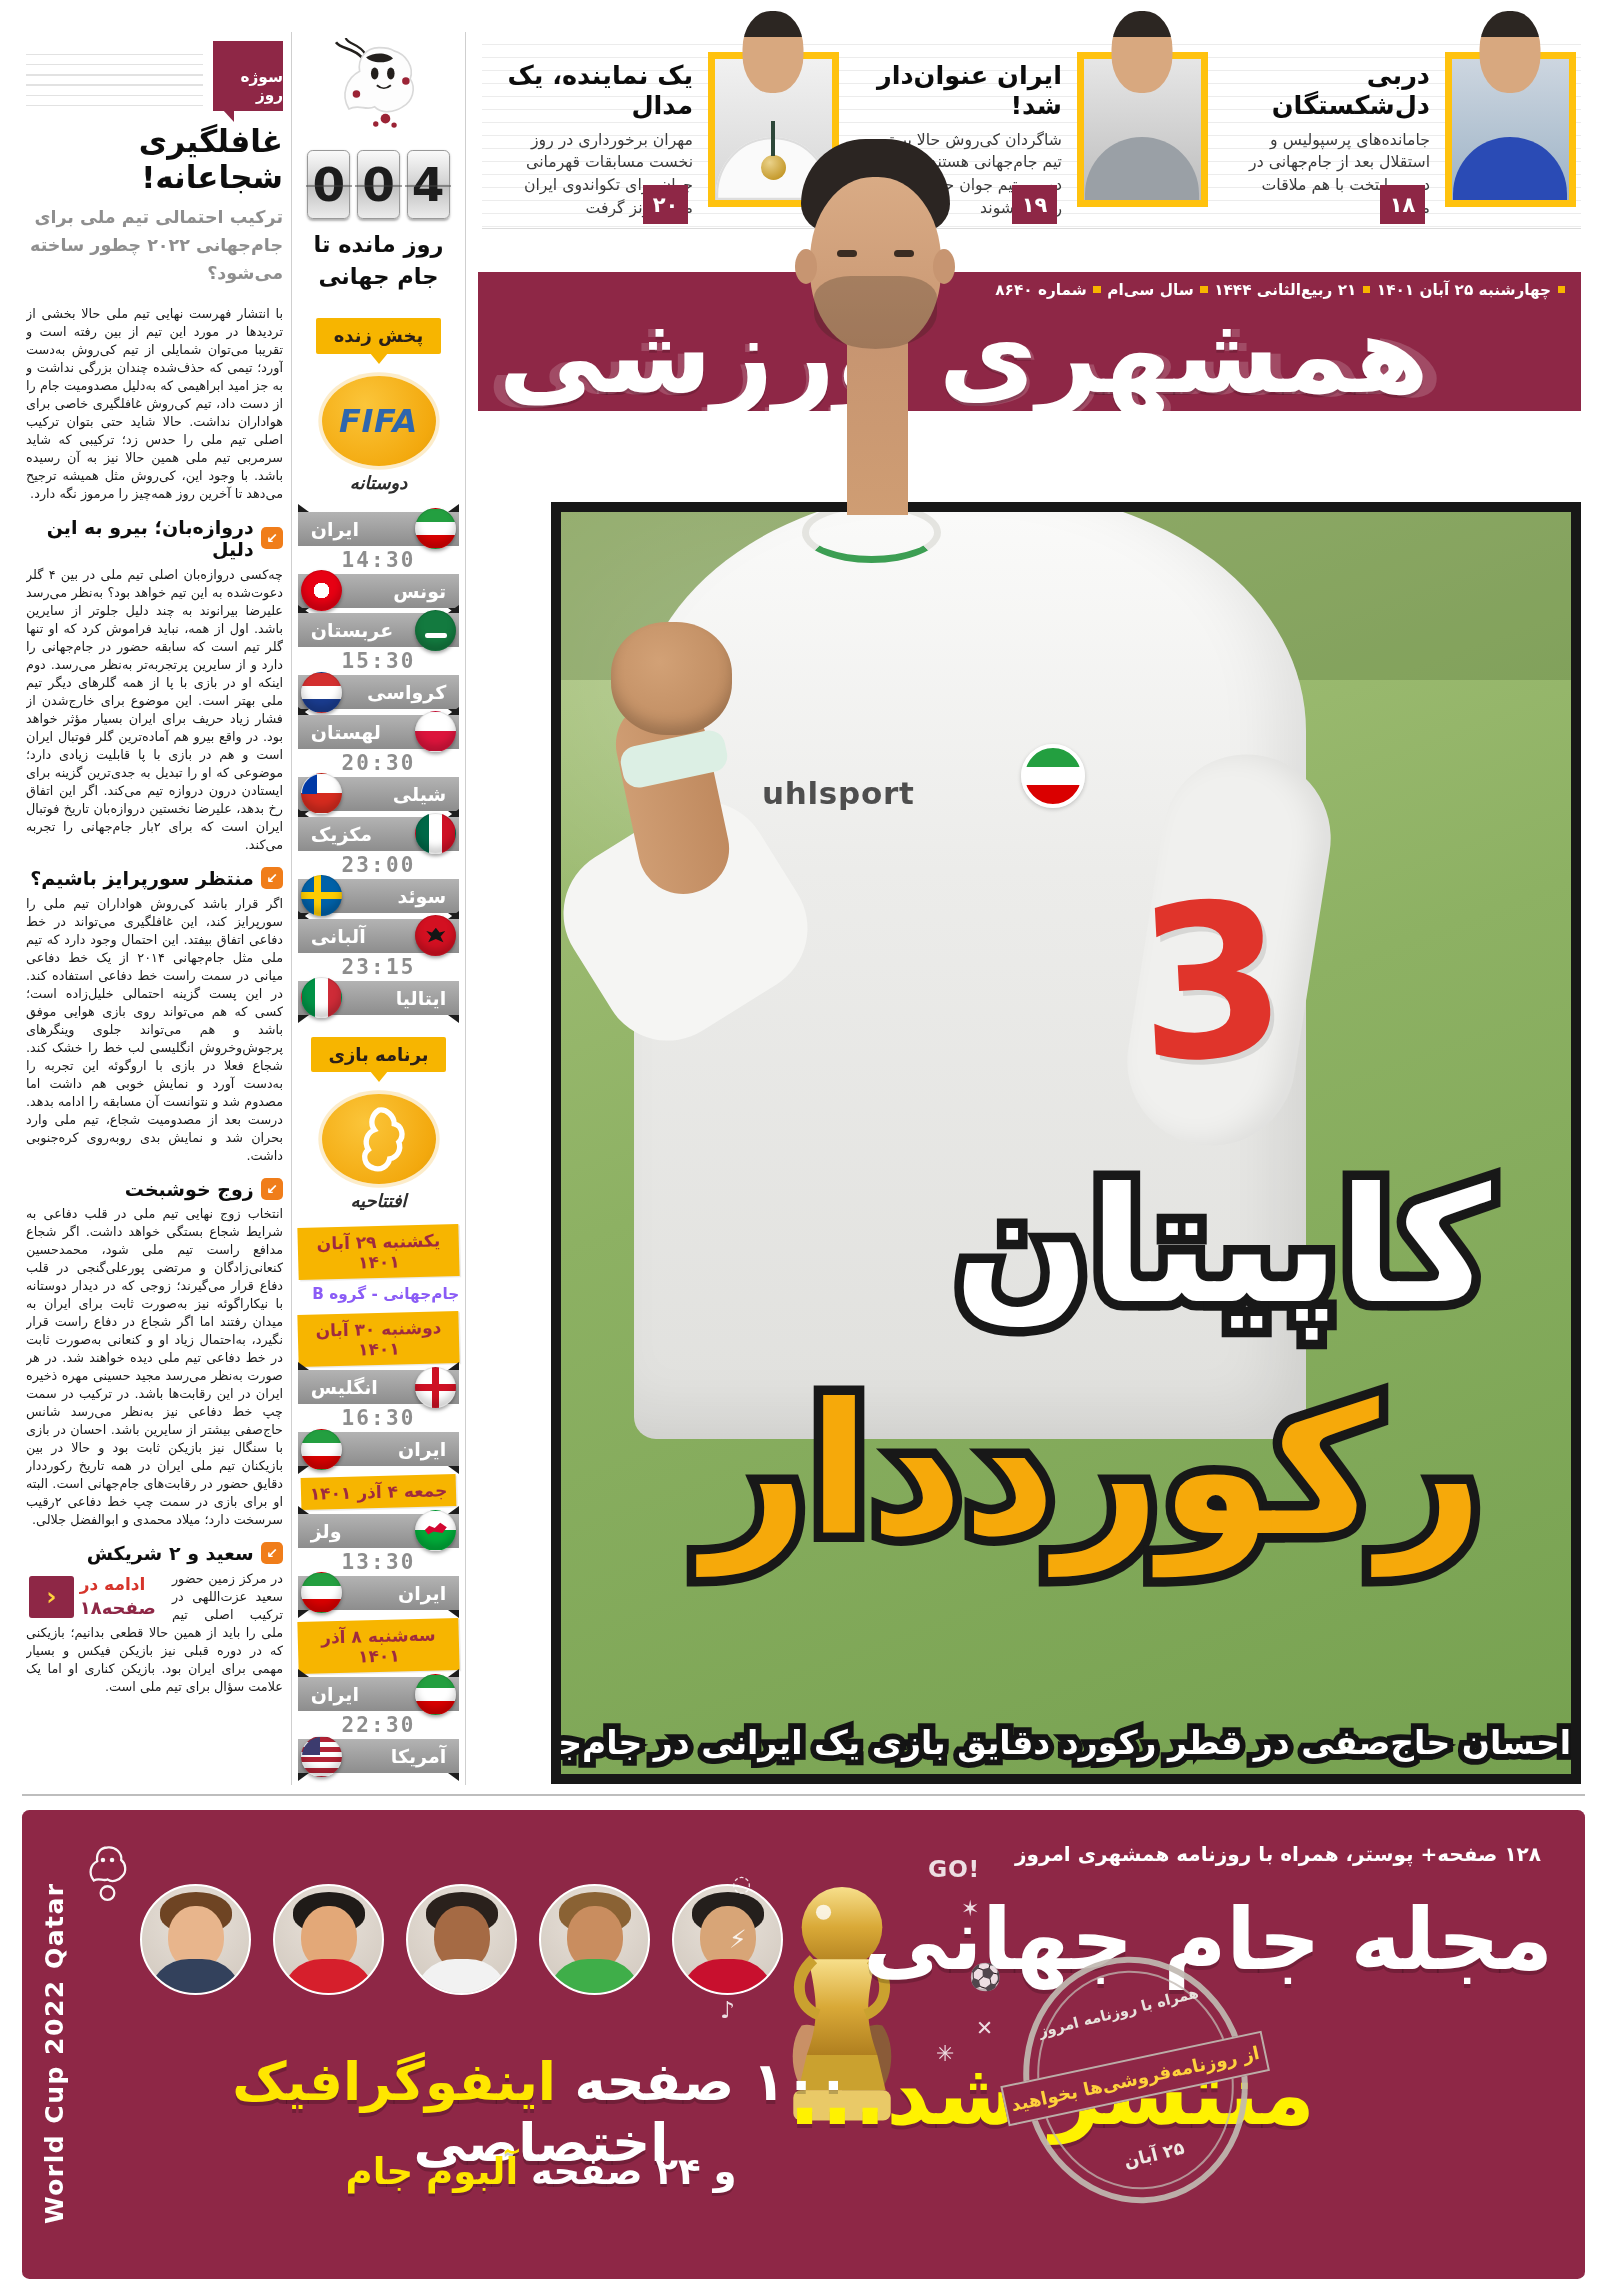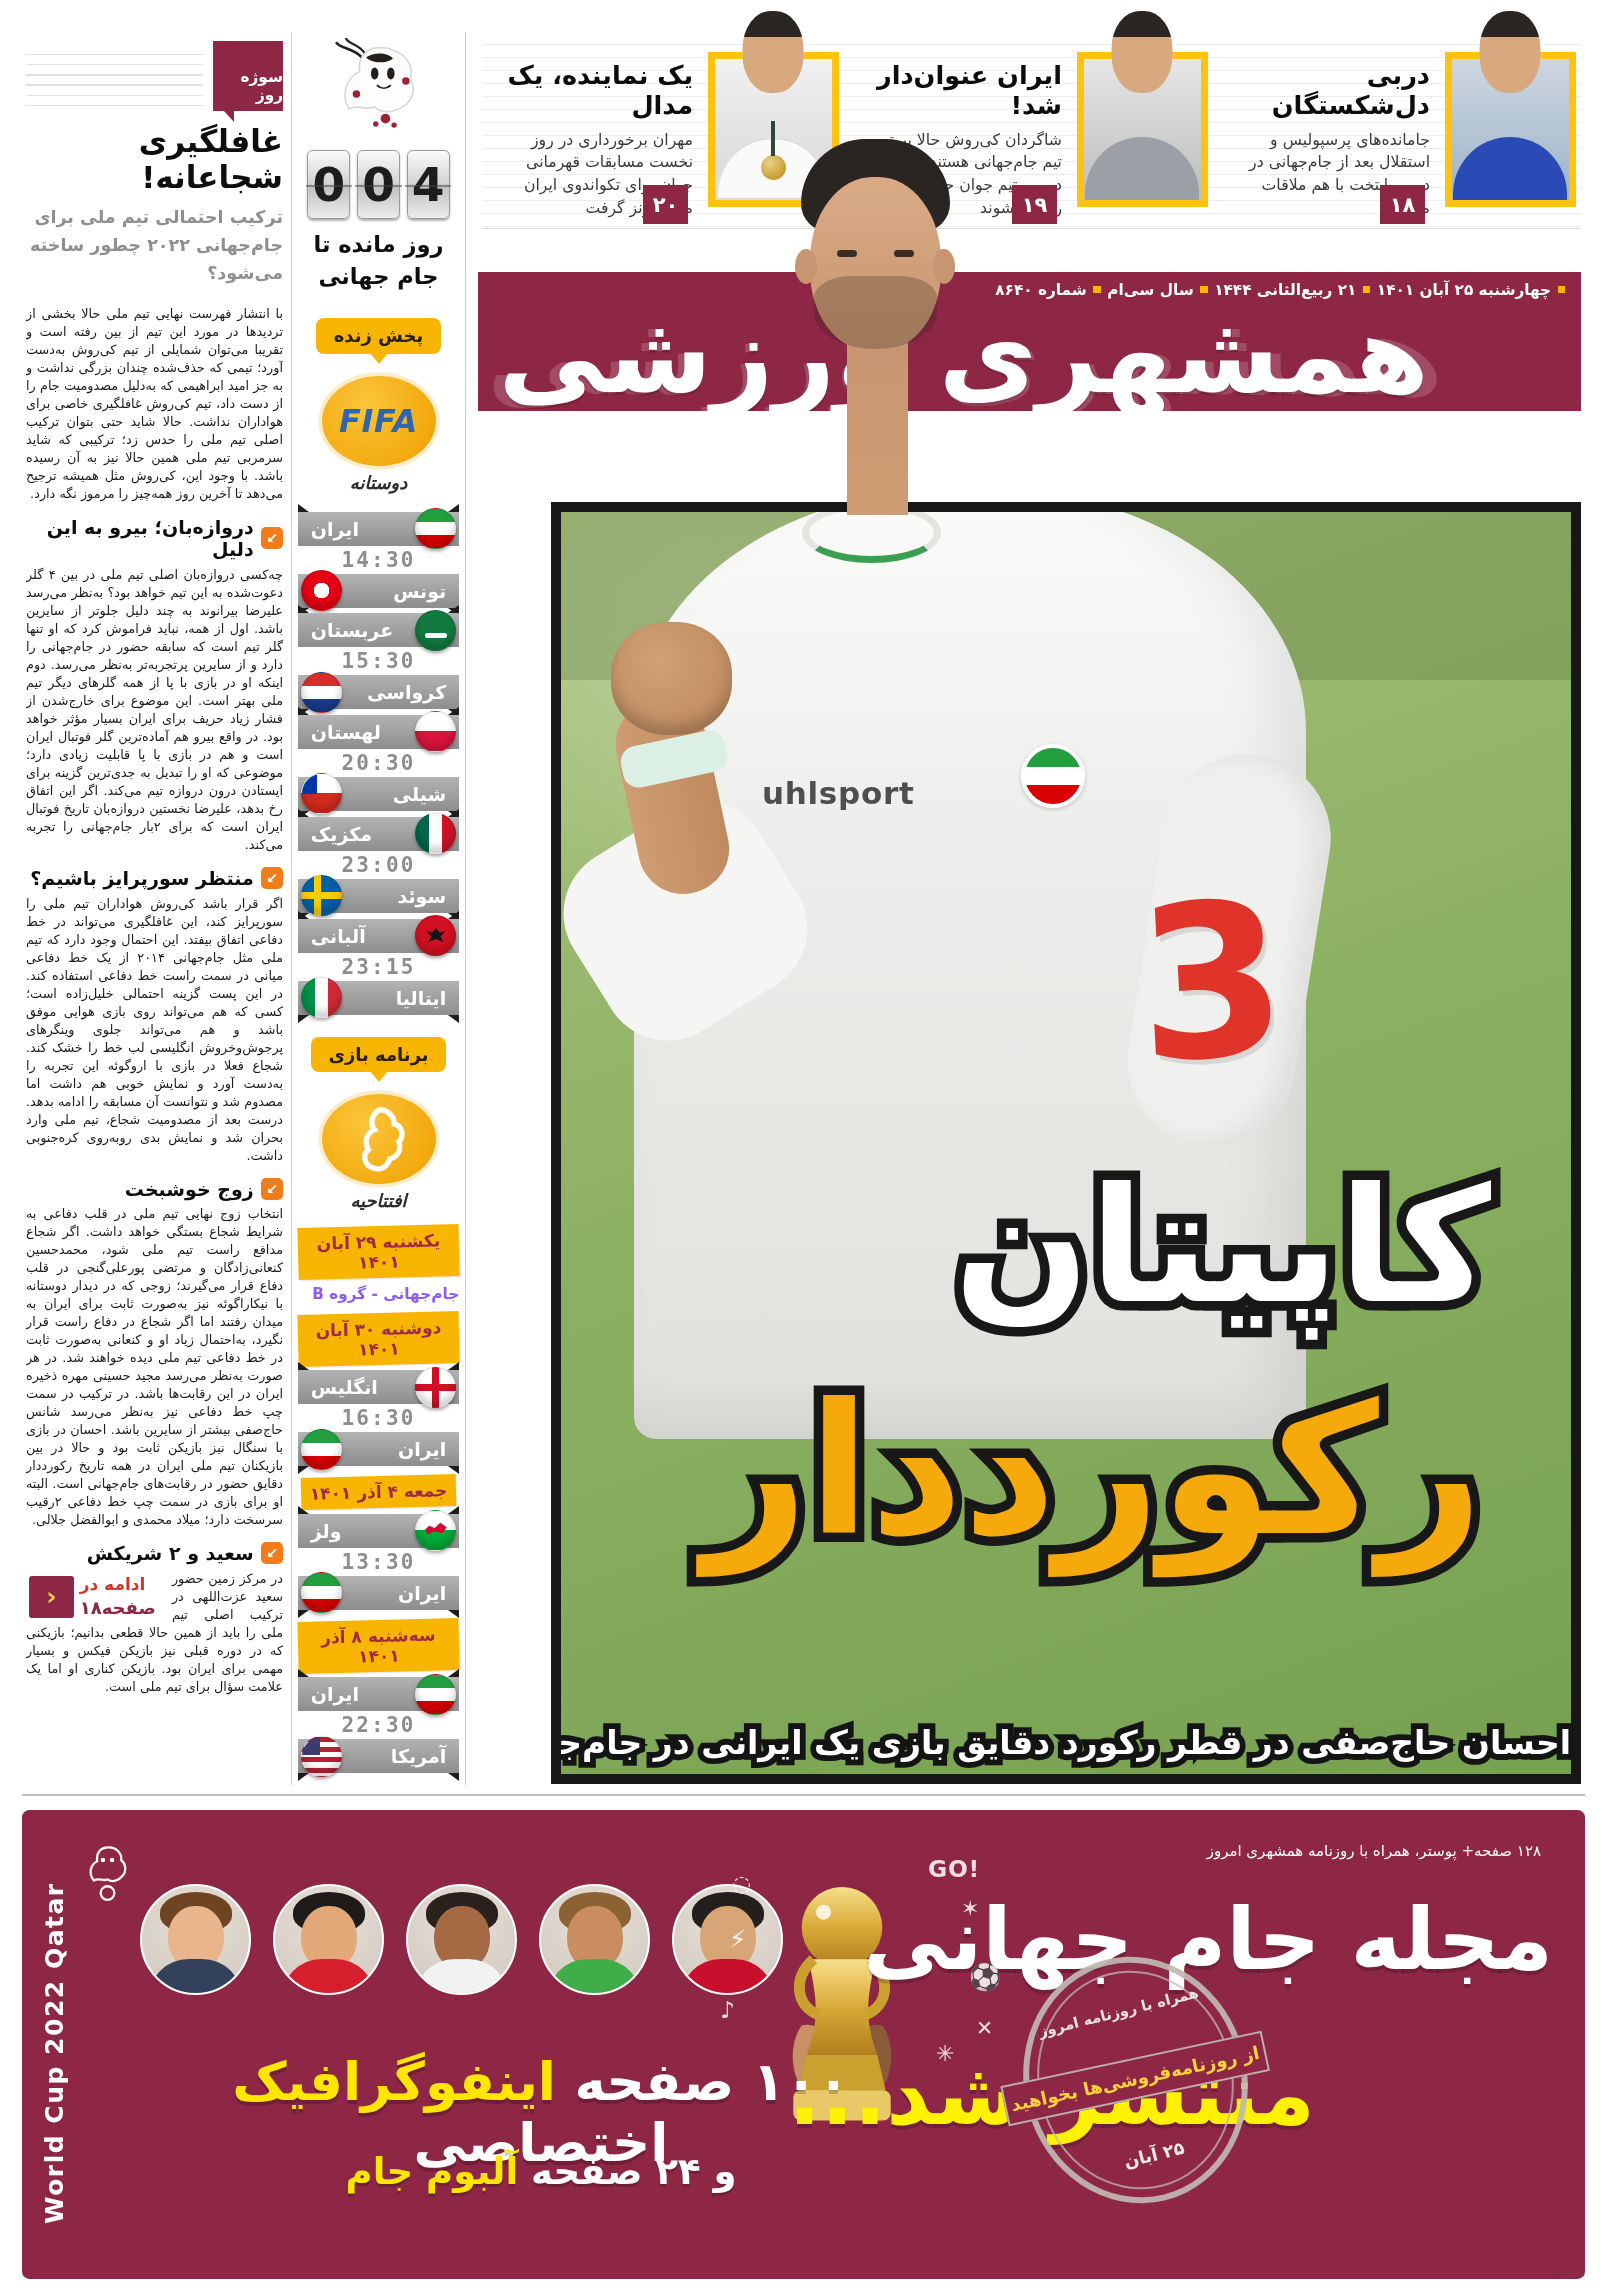--- a/index.html
+++ b/index.html
@@ -28,21 +28,21 @@
 
   
   #sidebar{position:absolute;left:291px;top:32px;width:175px;height:1753px;border-left:0.7px solid #cfcfcf;border-right:0.7px solid #cfcfcf;
            display:flex;flex-direction:column;align-items:center;box-sizing:border-box;padding:5.8px 5.8px;background:#fff;z-index:4}
   .fliprow{display:flex;gap:6.6px;margin:10.2px 0 8.8px;direction:ltr}
   .flip{width:41px;height:67px;font-size:47px;font-weight:900;color:#1d1d1d;display:flex;align-items:center;justify-content:center;
         position:relative;background:linear-gradient(180deg,#fafafa,#d2d2d2 49%,#bfbfbf 51%,#ececec);
         border:0.7px solid #999;border-radius:5.8px;box-shadow:0 1.5px 2.2px rgba(0,0,0,.3)}
   .flip::after{content:"";position:absolute;left:-2.9px;right:-2.9px;top:50%;height:2.2px;background:rgba(70,70,70,.5)}
   .count-caption{font-size:22.6px;font-weight:900;color:#0e0e0e;text-align:center;line-height:32px;margin-bottom:20.4px;direction:rtl}
-  .ybadge{background:#f7b500;color:#2b2019;font-size:18px;font-weight:900;padding:7.3px 17.5px;border-radius:8px;position:relative;
+  .ybadge{background:#f7b500;color:#2b2019;font-size:18px;font-weight:900;padding:7.3px 17.5px;border-radius:2px;position:relative;
           margin:5.8px 0 22px;direction:rtl}
   .ybadge::after{content:"";position:absolute;bottom:-10.2px;left:50%;transform:translateX(-50%);
                  border-top:11px solid #f7b500;border-left:9.5px solid transparent;border-right:9.5px solid transparent}
   .logo-circle{width:114px;height:114px;border-radius:50%;background:radial-gradient(circle at 38% 32%,#fbc53a,#f3a90e 72%,#e09a07);
                display:flex;align-items:center;justify-content:center;margin-bottom:5.8px;box-shadow:0 0 0 3.7px rgba(243,169,14,.22)}
   .fifa-word{font-size:32px;font-weight:700;font-style:italic;color:#2f66ad;letter-spacing:0.7px}
   .hand-label{font-size:18px;font-weight:700;font-style:italic;color:#2e2e2e;margin-bottom:13px;direction:rtl}
   .matchlist{width:100%}
   .match{width:100%;margin:5.8px 0;position:relative}
   .mrow{position:relative;height:34px;background:linear-gradient(180deg,#b3b3b3,#8d8d8d);color:#fff;font-weight:900;
@@ -206,21 +206,21 @@
   .trophy{position:absolute;left:736px;top:64px;width:168px;height:278px}
   .doodle{position:absolute;color:rgba(255,255,255,.85);font-weight:900;z-index:1}
   .d1{left:906px;top:45px;font-size:23.4px;letter-spacing:0.7px}
   .d2{left:947px;top:152px;font-size:26px}
   .d3{left:707px;top:115px;font-size:25px}
   .d4{left:939px;top:86px;font-size:22px}
   .d5{left:698px;top:186px;font-size:23.4px}
   .d6{left:914px;top:231px;font-size:22px}
   .d7{left:710px;top:61px;font-size:22px}
   .d8{left:954px;top:206px;font-size:20.4px}
-  .b-topline{position:absolute;top:32px;right:44px;color:#fff;font-size:15px;font-weight:400;direction:rtl}
+  .b-topline{position:absolute;top:32px;right:44px;color:#fff;font-size:20px;font-weight:700;direction:rtl}
   .b-title{position:absolute;top:86px;right:32px;color:#fff;font-size:86px;font-weight:900;direction:rtl;line-height:1;
            text-shadow:0 4.4px 0 rgba(0,0,0,.18)}
   .b-title2{position:absolute;top:241px;right:270px;color:#fff200;font-size:86px;font-weight:900;direction:rtl;line-height:1;
             text-shadow:0 4.4px 0 rgba(0,0,0,.18)}
   .stamp{position:absolute;left:1002px;top:146px;width:223px;height:248px;transform:rotate(-14deg)}
   .stamp-circle{position:absolute;inset:0;border:6.6px solid rgba(192,184,177,.92);border-radius:50%}
   .stamp-circle::after{content:"";position:absolute;inset:8px;border:2.2px solid rgba(192,184,177,.75);border-radius:50%}
   .stamp-top{position:absolute;top:45px;width:100%;text-align:center;color:#e8e2dc;font-size:14.6px;font-weight:700;direction:rtl}
   .stamp-ribbon{position:absolute;top:102px;left:-22px;right:-22px;background:#8e2746;border:2.2px solid rgba(192,184,177,.92);
                 padding:8px 2.9px;text-align:center;color:#ffd23d;font-size:18px;font-weight:900;transform:rotate(2deg);direction:rtl}

